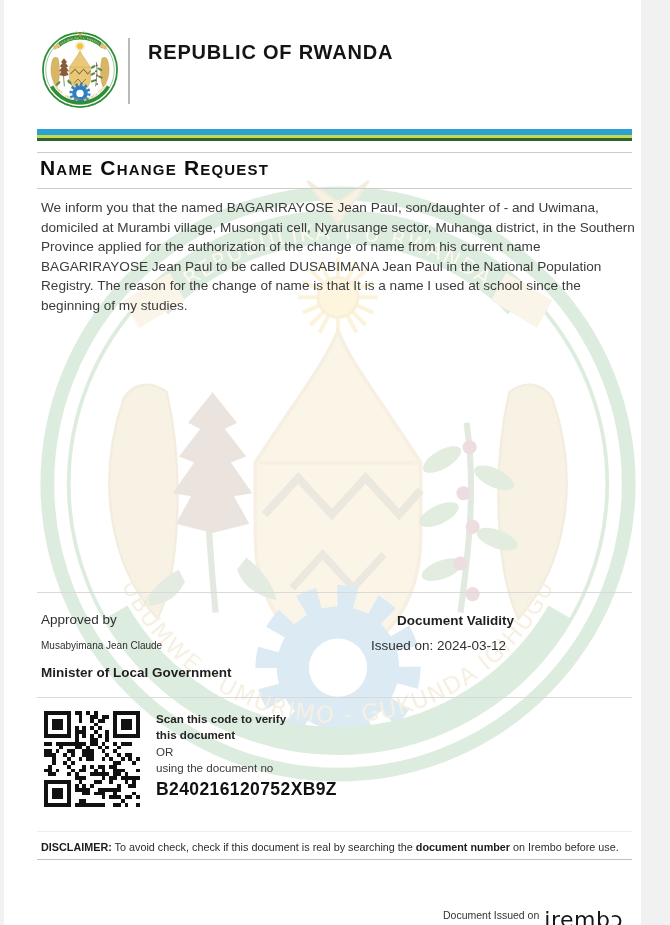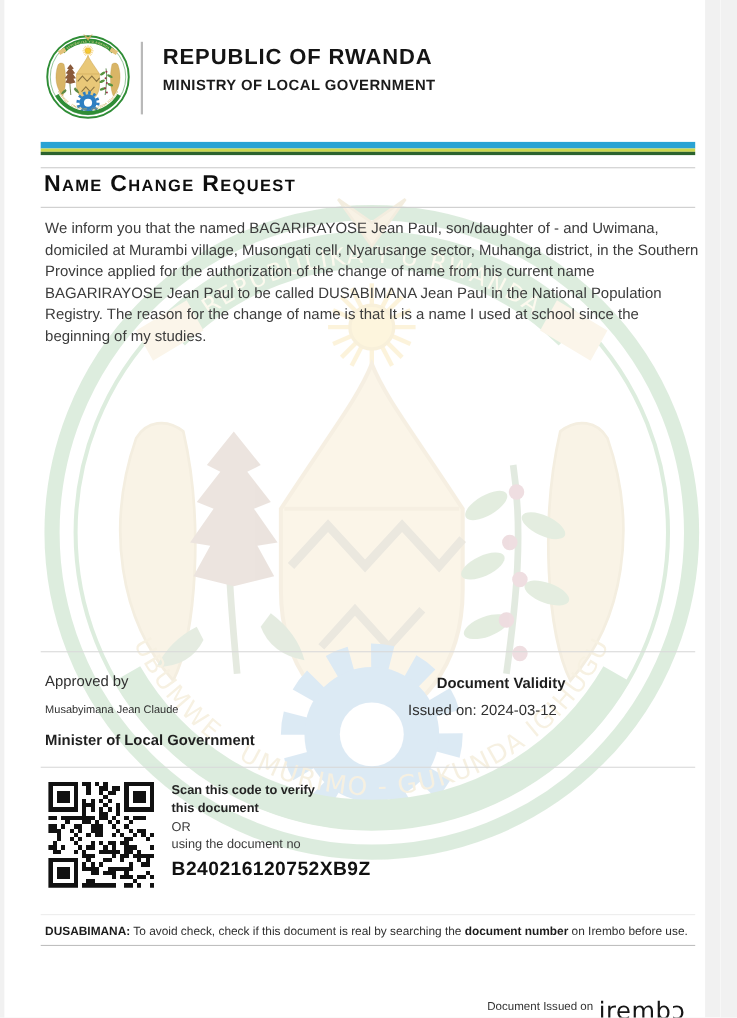--- a/index.html
+++ b/index.html
@@ -134,21 +134,20 @@
 
   <svg class="watermark" viewBox="0 0 200 200">
       <use href="#emblem"></use>
     </svg>
 
   <svg class="emblem-small" viewBox="0 0 200 200">
       <use href="#emblem"></use>
     </svg>
   <div class="header-divider"></div>
   <div class="gov-title">REPUBLIC OF RWANDA</div>
-  <div class="gov-subtitle">MINISTRY OF LOCAL GOVERNMENT</div>
 
   <div class="flag">
     <div class="b" style="background: rgb(42, 163, 212);"></div>
     <div class="y" style="background: rgb(203, 215, 77);"></div>
     <div class="g" style="background: rgb(44, 99, 46);"></div>
   </div>
 
   <div class="rule rule1"></div>
   <div class="doc-title">Name Change Request</div>
   <div class="rule rule2"></div>
@@ -459,21 +458,21 @@
     <div class="vl vb">Scan this code to verify</div>
     <div class="vl vb">this document</div>
     <div class="vl">OR</div>
     <div class="vl">using the document no</div>
     <div class="doc-number">B240216120752XB9Z</div>
   </div>
 
   <div class="rule rule5"></div>
 
   <div class="disclaimer">
-    <b>DUSABIMANA:</b>
+    <b>DISCLAIMER:</b>
     <span>To avoid check, check if this document is real by searching the</span>
     <b>document number</b>
     <span>on Irembo before use.</span>
   </div>
 
   <div class="rule rule6"></div>
 
   <div class="footer">
     <span class="issued">Document Issued on</span>
     <span class="brand">irembɔ</span>

